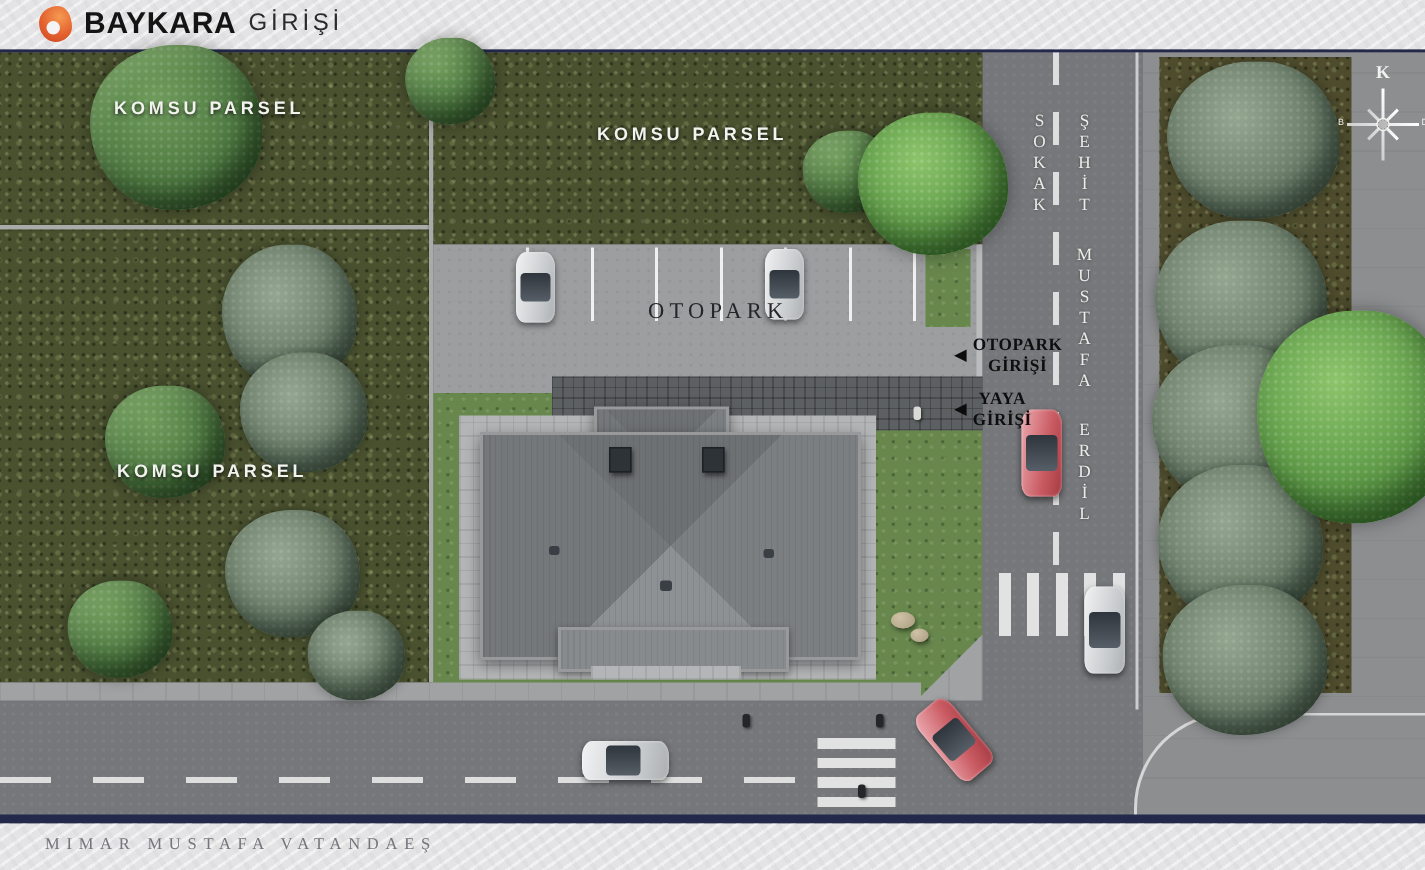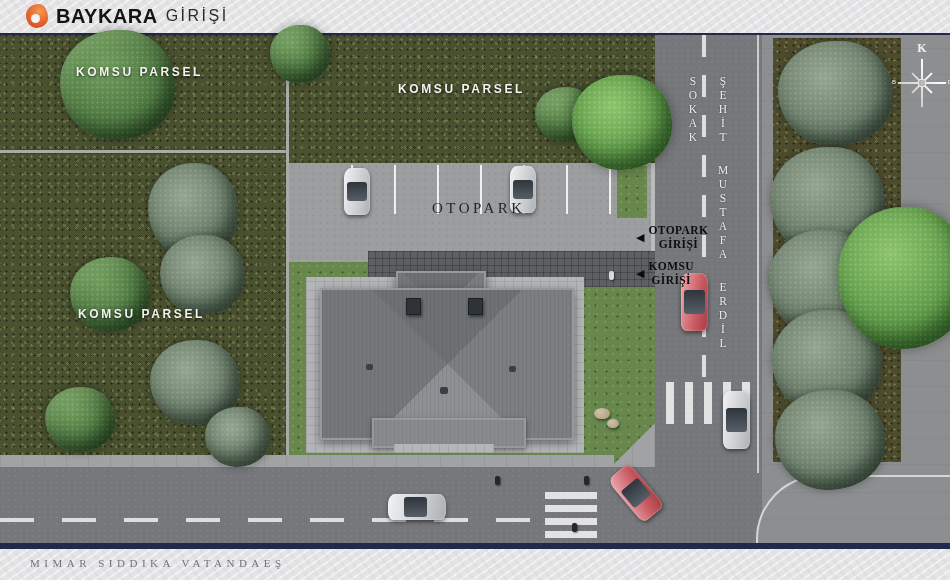--- a/index.html
+++ b/index.html
@@ -207,37 +207,37 @@
     <div class="abs entr" style="left:636px;top:188px;">
       <span class="tri">◀</span>
       <span class="txt">
         <span>OTOPARK</span>
         <span>GİRİŞİ</span>
       </span>
     </div>
     <div class="abs entr" style="left:636px;top:224px;">
       <span class="tri">◀</span>
       <span class="txt">
-        <span>KOMSU</span>
+        <span>YAYA</span>
         <span>GİRİŞİ</span>
       </span>
     </div>
 
     <div class="abs compass" style="left:894px;top:6px;">
       <span class="north">K</span>
       <span class="rose">
         <span class="ray"></span>
         <span class="ray r45"></span>
         <span class="ray r90"></span>
         <span class="ray r135"></span>
         <span class="hub"></span>
       </span>
       <span class="w">B</span>
       <span class="e">D</span>
     </div>
   </div>
 
   <div class="abs navy" style="left:0;top:543px;width:950px;height:6px;"></div>
   <div class="abs bar" style="left:0;top:549px;width:950px;height:31px;">
-    <span class="credit abs" style="left:30px;top:8px;">MIMAR SIDDIKA VATANDAEŞ</span>
+    <span class="credit abs" style="left:30px;top:8px;">MIMAR MUSTAFA VATANDAEŞ</span>
   </div>
 
 </div>
 
 </body></html>

